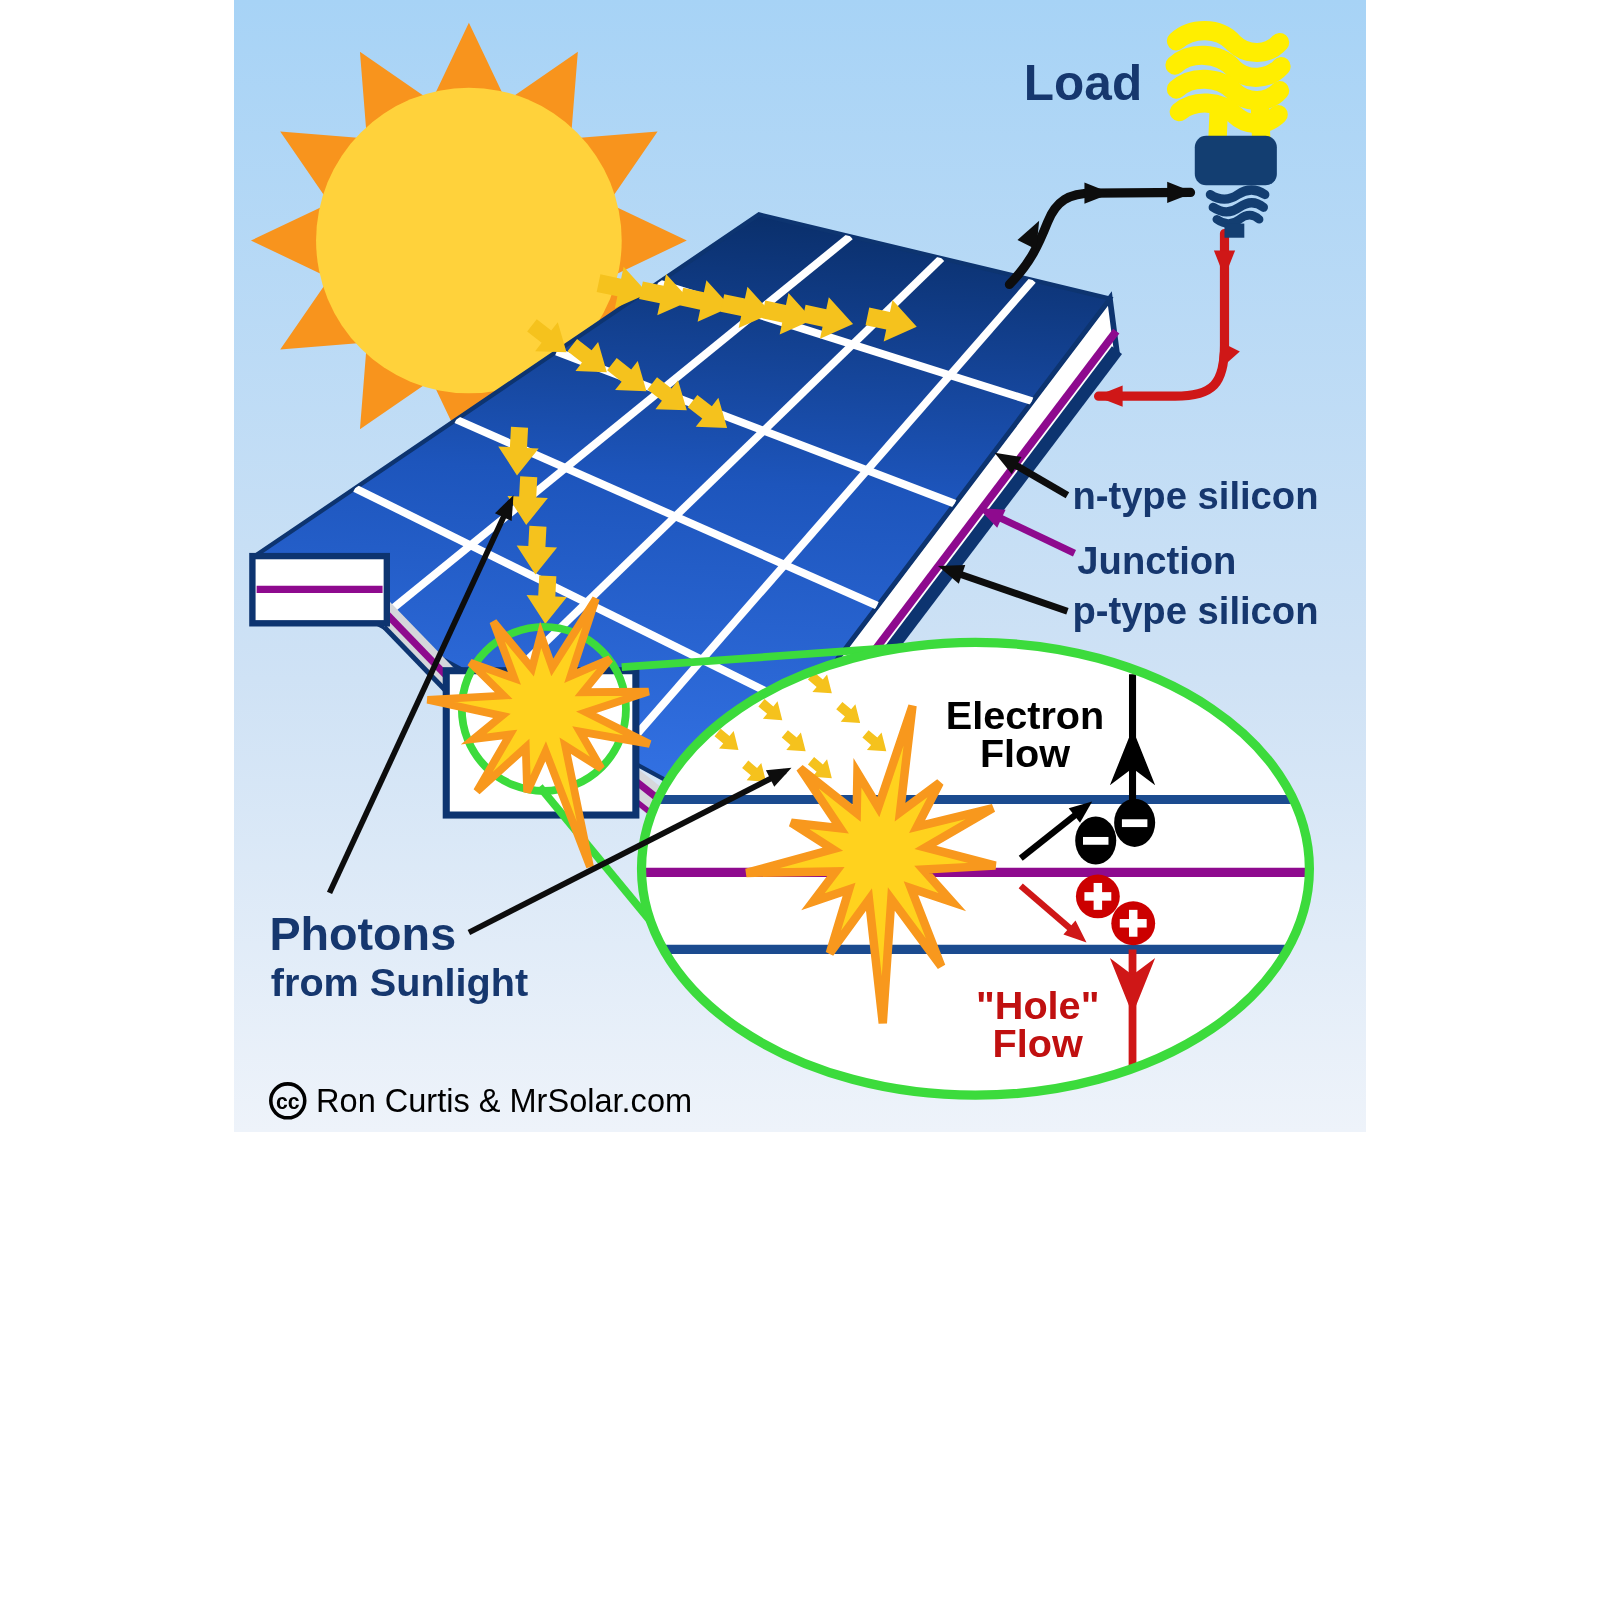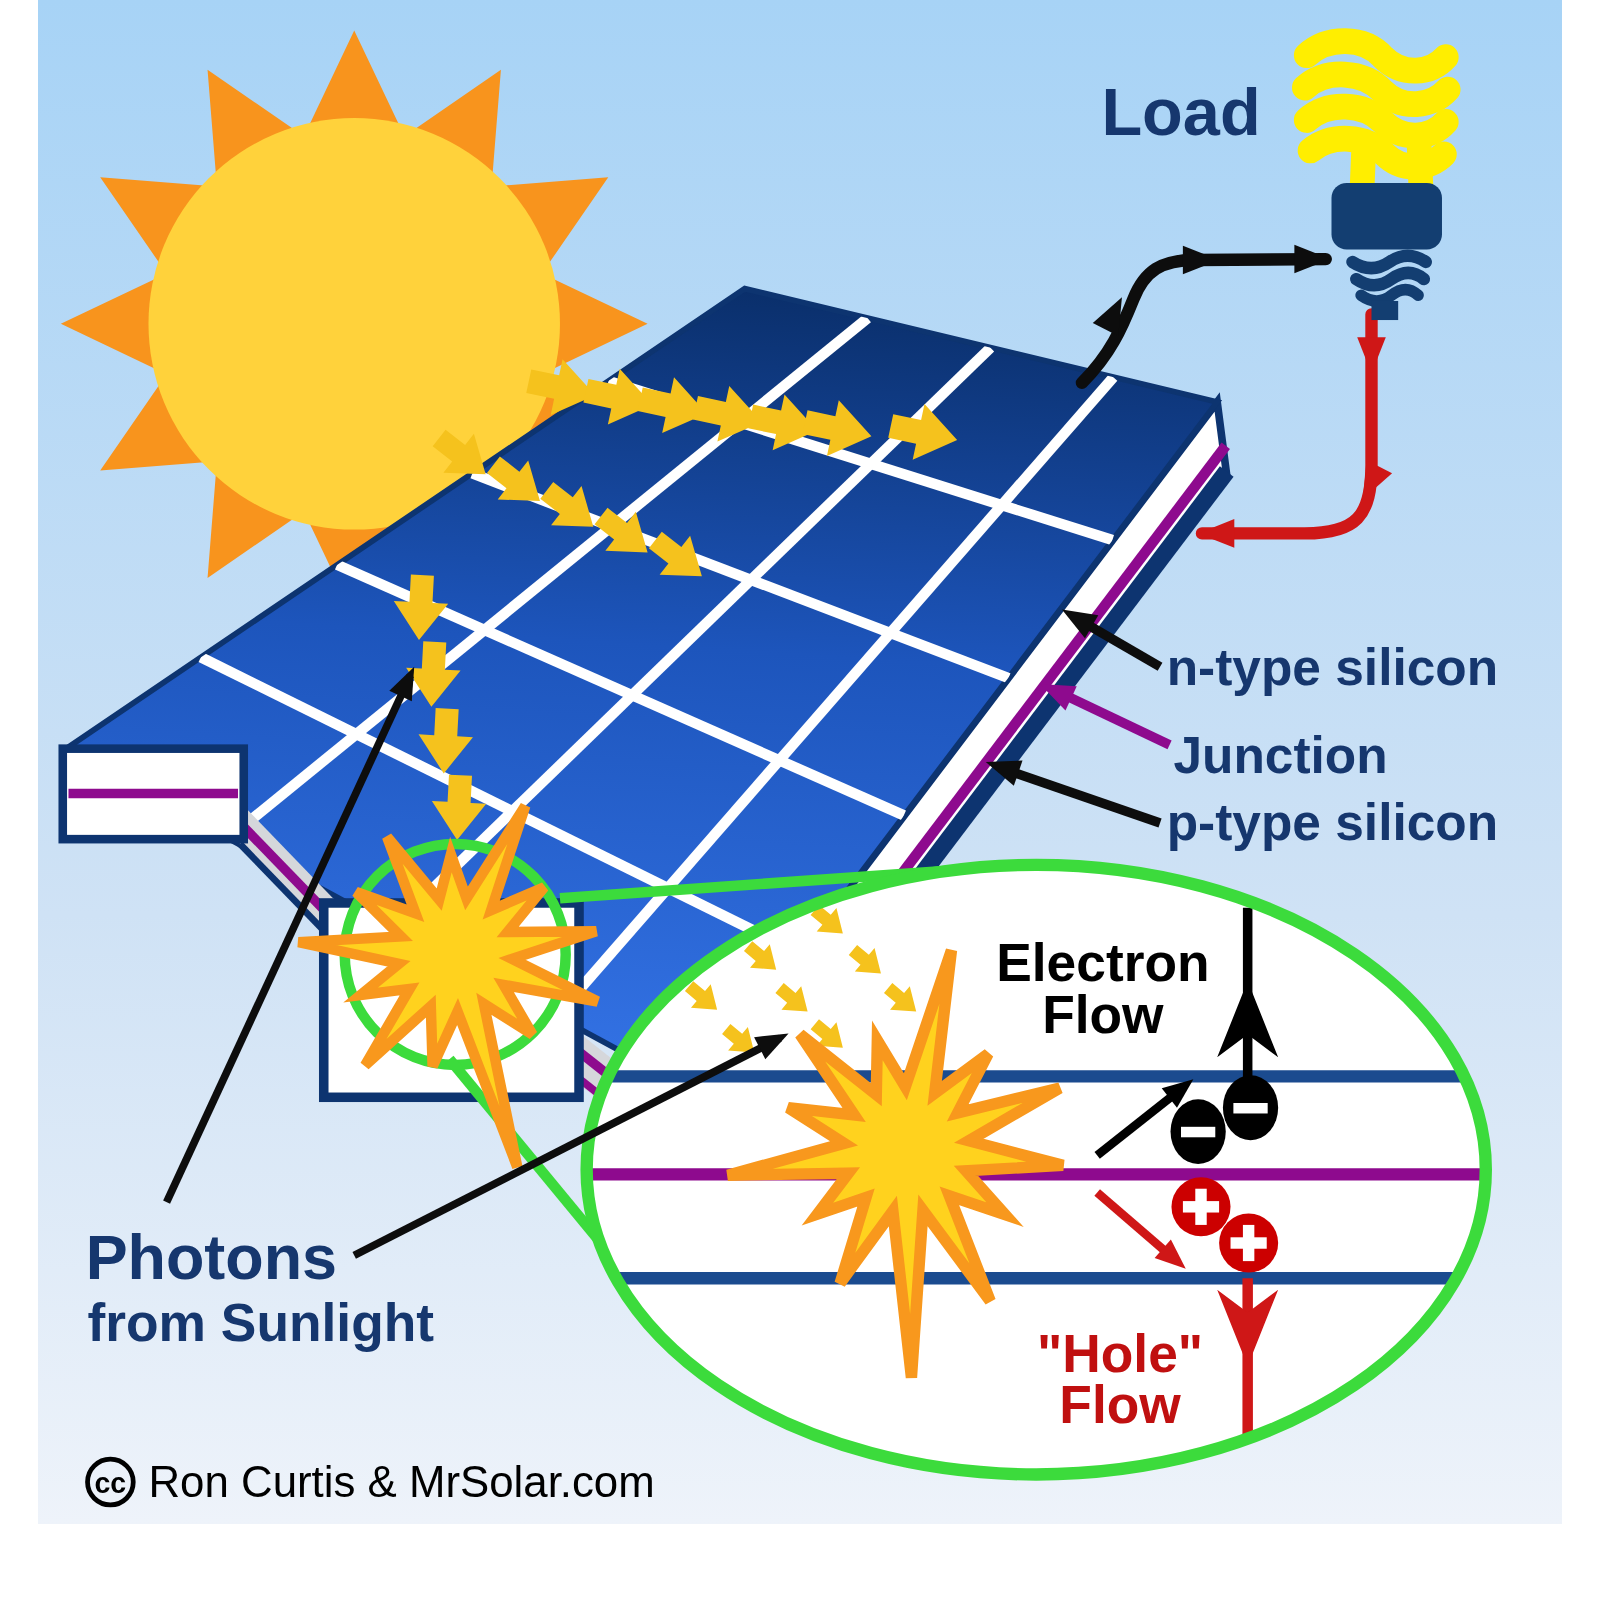--- a/index.html
+++ b/index.html
@@ -1,16 +1,16 @@
 <!DOCTYPE html>
 <html style="--sky_top: #a7d3f6; --sky_mid: #cfe2f5; --sky_bottom: #eef3fa; --sun_ray: #f8941d; --sun_core: #ffd23b; --panel_dark: #0a2f6b; --panel_mid: #1d55bc; --panel_light: #3473e6; --grid_white: #ffffff; --navy_edge: #0d3470; --junction_purple: #8e0a8e; --cut_gray: #d5d7db; --photon_gold: #f5c21d; --starburst_fill: #ffd21e; --starburst_stroke: #f8981d; --magnifier_green: #3cdb3c; --contact_blue: #1b4b8f; --electron_black: #000000; --hole_red: #cc0000; --wire_black: #0d0d0d; --wire_red: #cf1717; --label_navy: #16376e; --hole_text_red: #c01010; --bulb_navy: #133e71; --bulb_yellow: #ffee00; --credit_black: #000000;"><head>
 <meta charset="utf-8">
 <style>
   html,body{margin:0;padding:0;background:#fff;}
-  .stage{width:1600px;height:1524px;position:relative;overflow:hidden;}
+  .stage{width:1600px;height:1132px;position:relative;overflow:hidden;}
   .stage svg{display:block;width:100%;height:100%;}
   text{font-family:"Liberation Sans","DejaVu Sans",sans-serif;font-weight:bold;}
   text.regular{font-weight:normal;}
 </style>
 </head>
 <body>
 
 <div class="stage">
 <svg viewBox="0 0 1600 1600">
   <defs>

